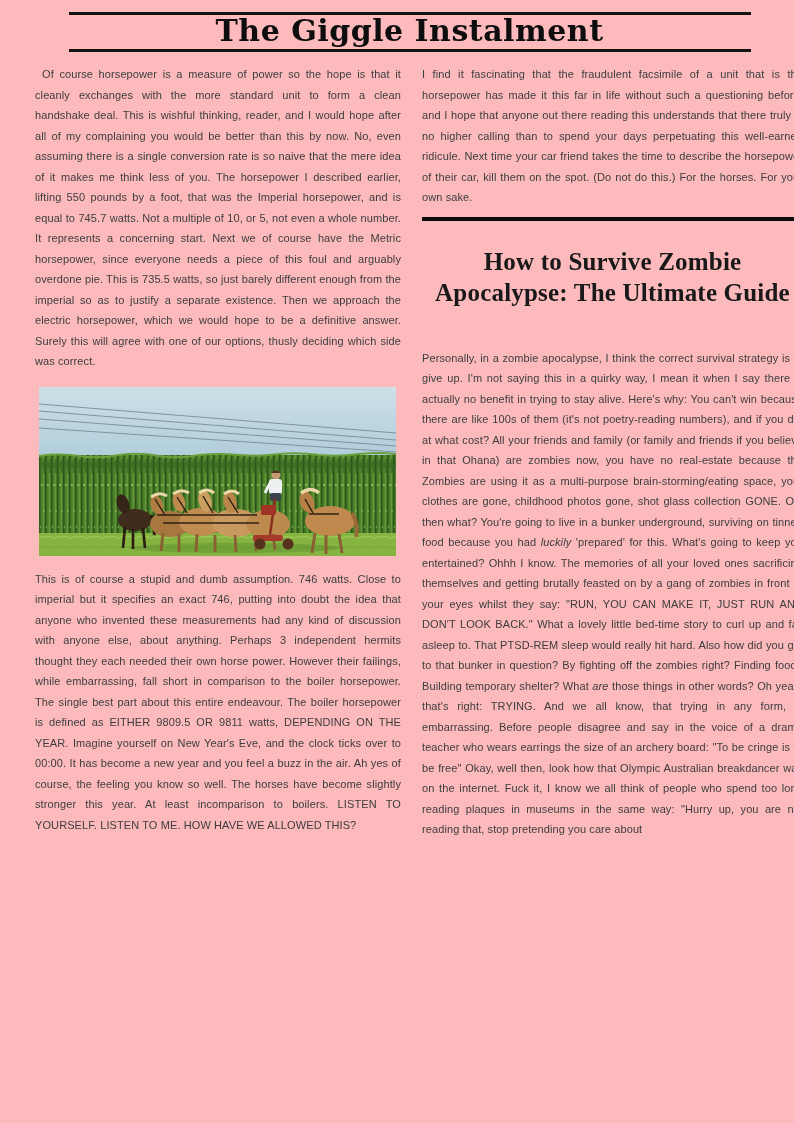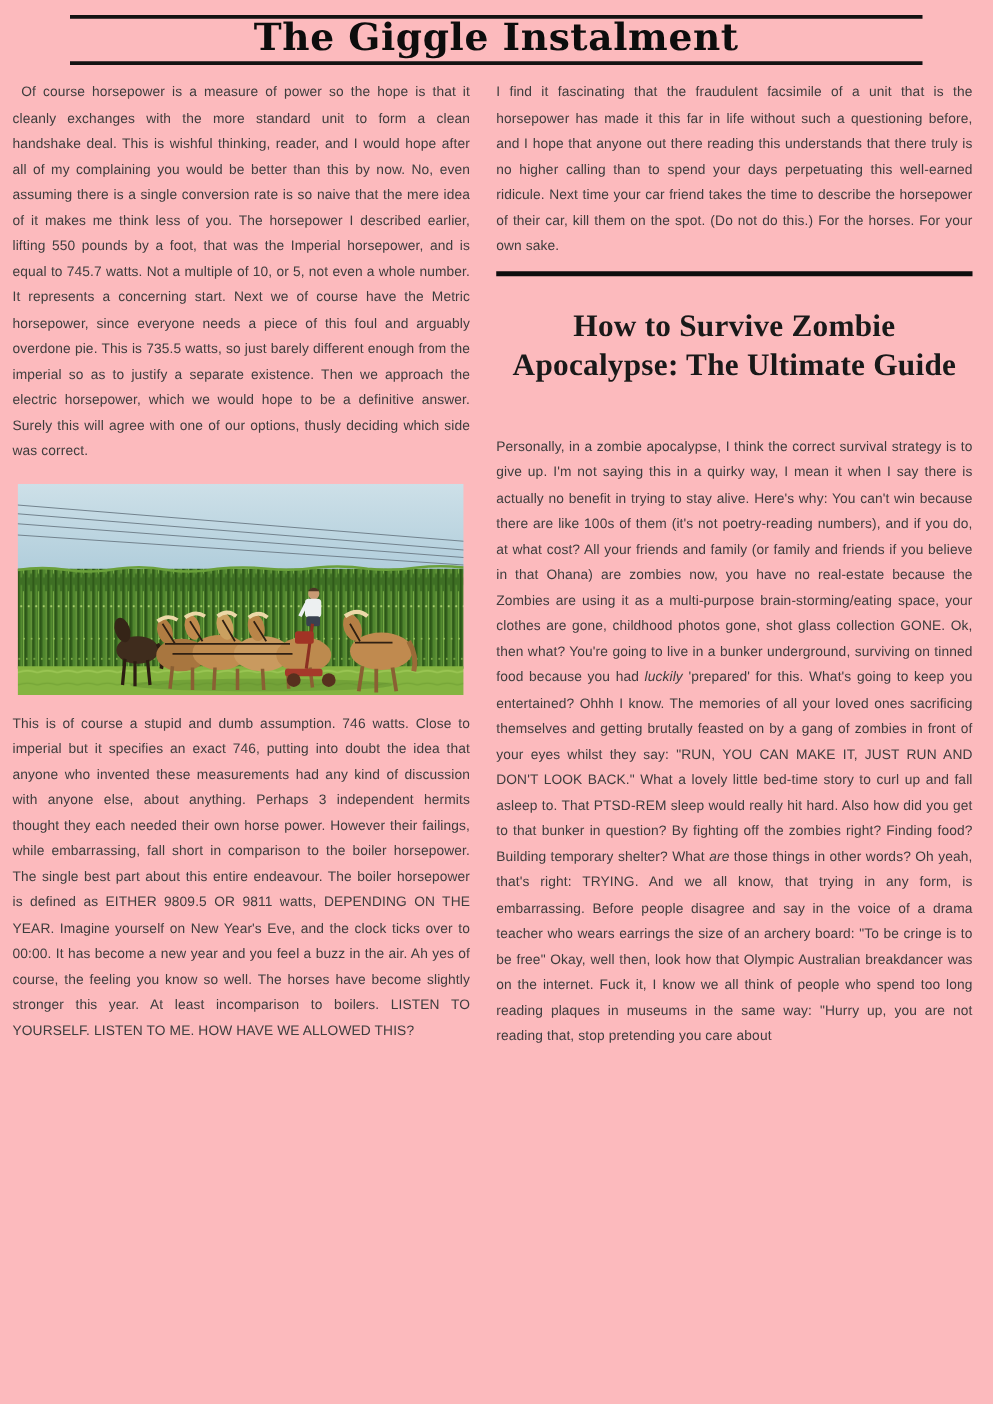--- a/index.html
+++ b/index.html
@@ -3,21 +3,21 @@
 <meta charset="utf-8">
 <style>
   html,body{margin:0;padding:0;}
   body{
     width:794px;height:1123px;
     background:#fcbabd;
     font-family:"Liberation Sans", sans-serif;
     color:#3d3d3d;
     overflow:hidden;
   }
-  .page{width:794px;height:836px;box-sizing:border-box;position:relative;}
+  .page{width:794px;height:836px;box-sizing:border-box;position:relative;padding-left:25px;}
   
   .masthead{
     width:682px;margin:0 auto;padding-top:12px;
   }
   .masthead .inner{
     border-top:3px solid #121212;
     border-bottom:3px solid #121212;
     text-align:center;
   }
   .masthead h1{

